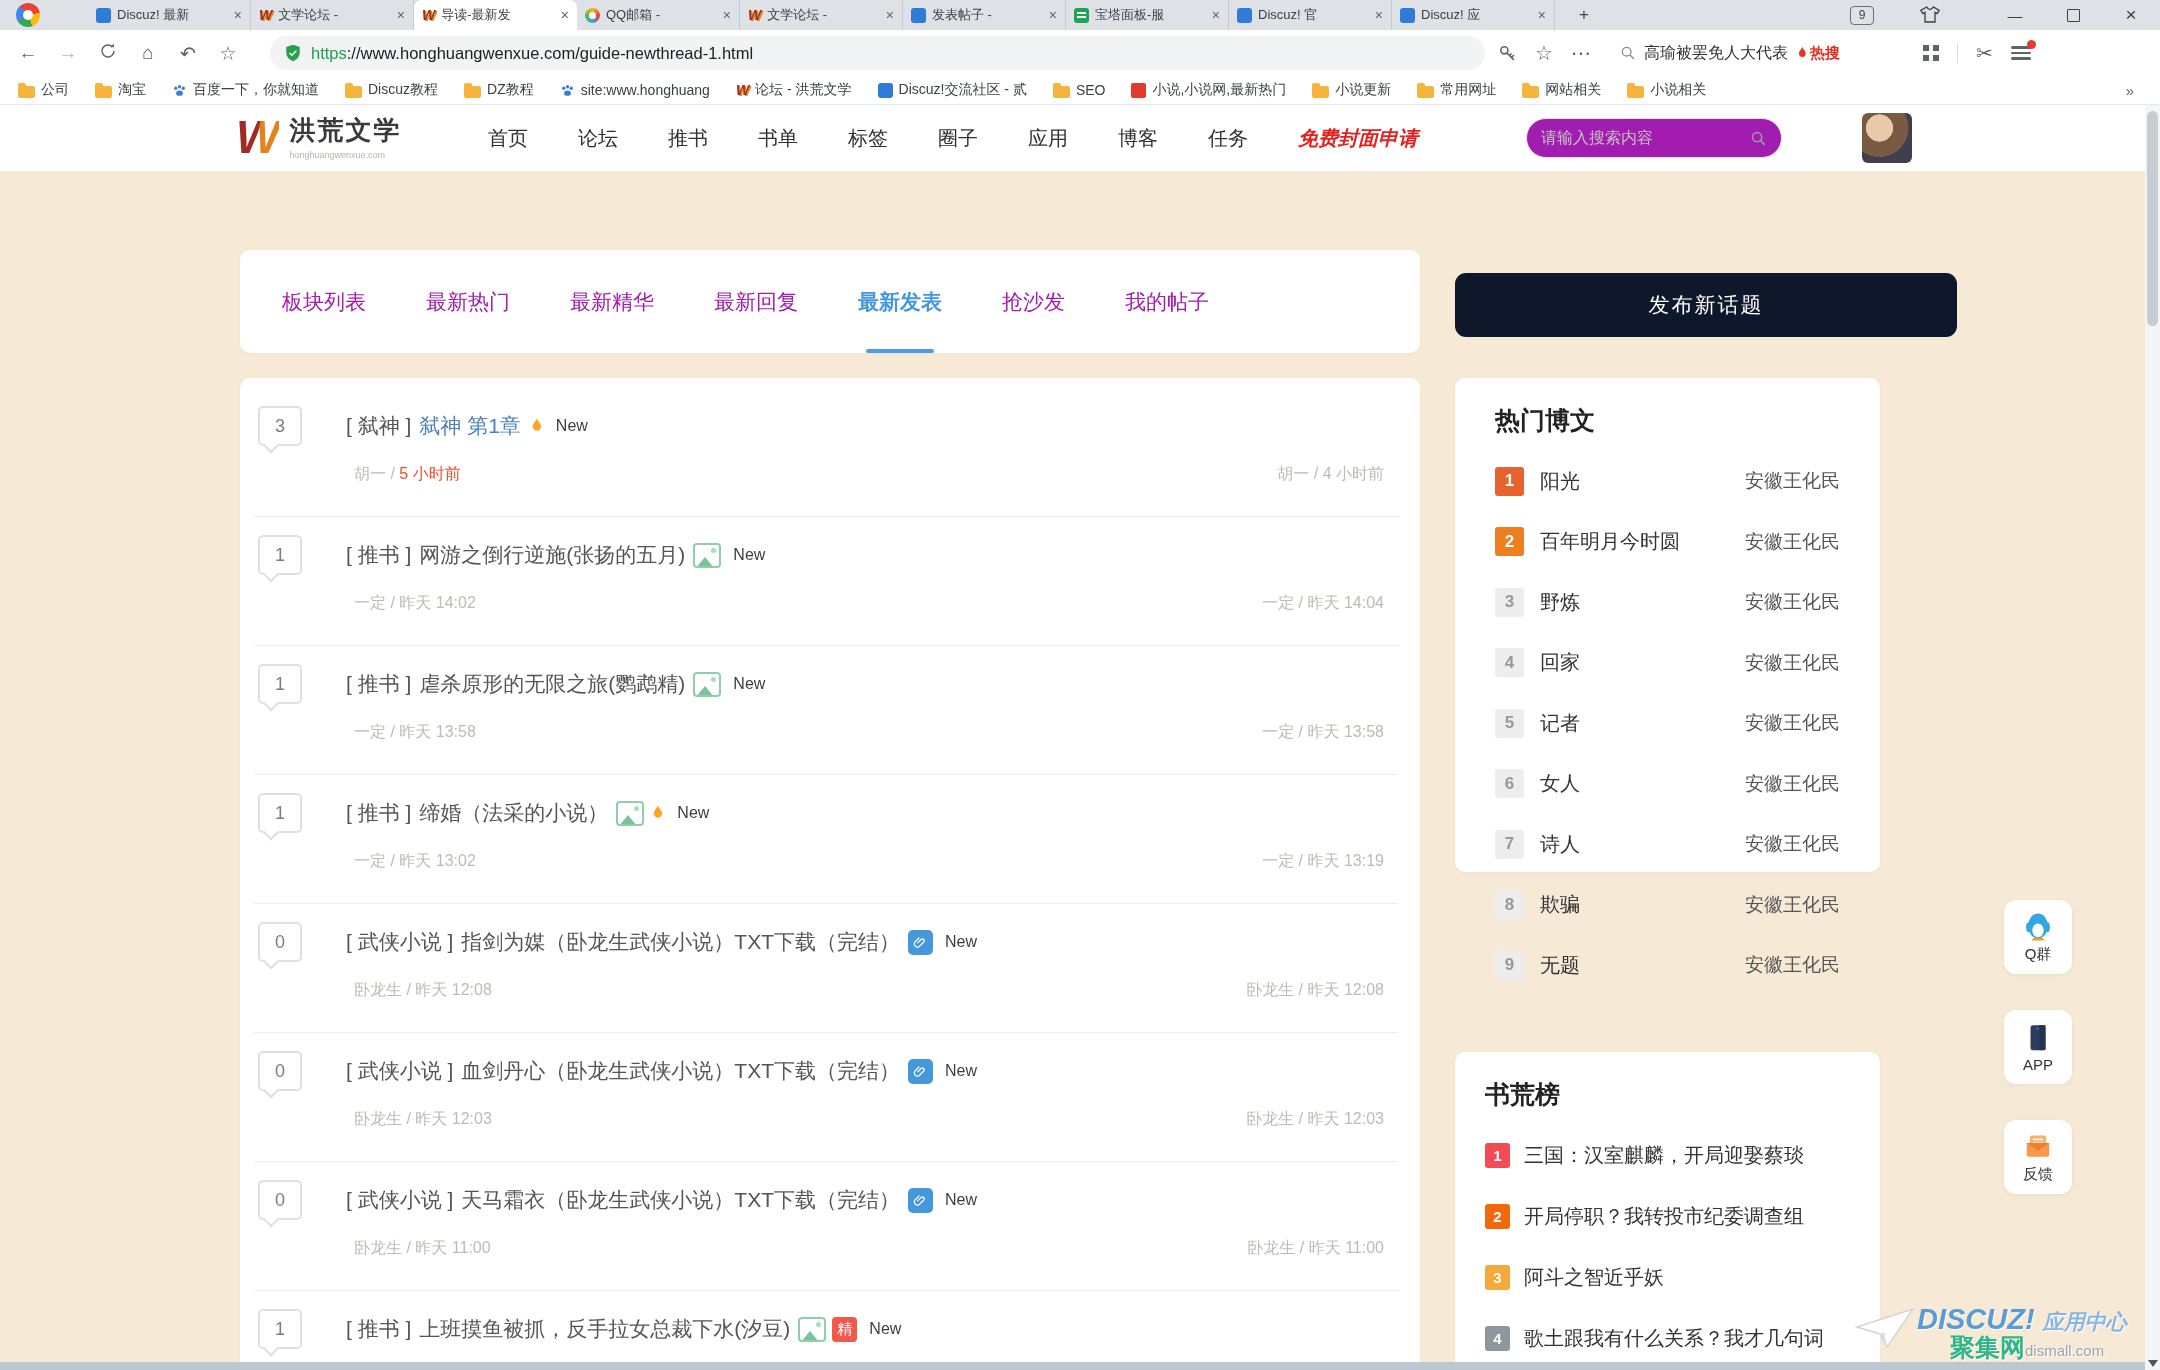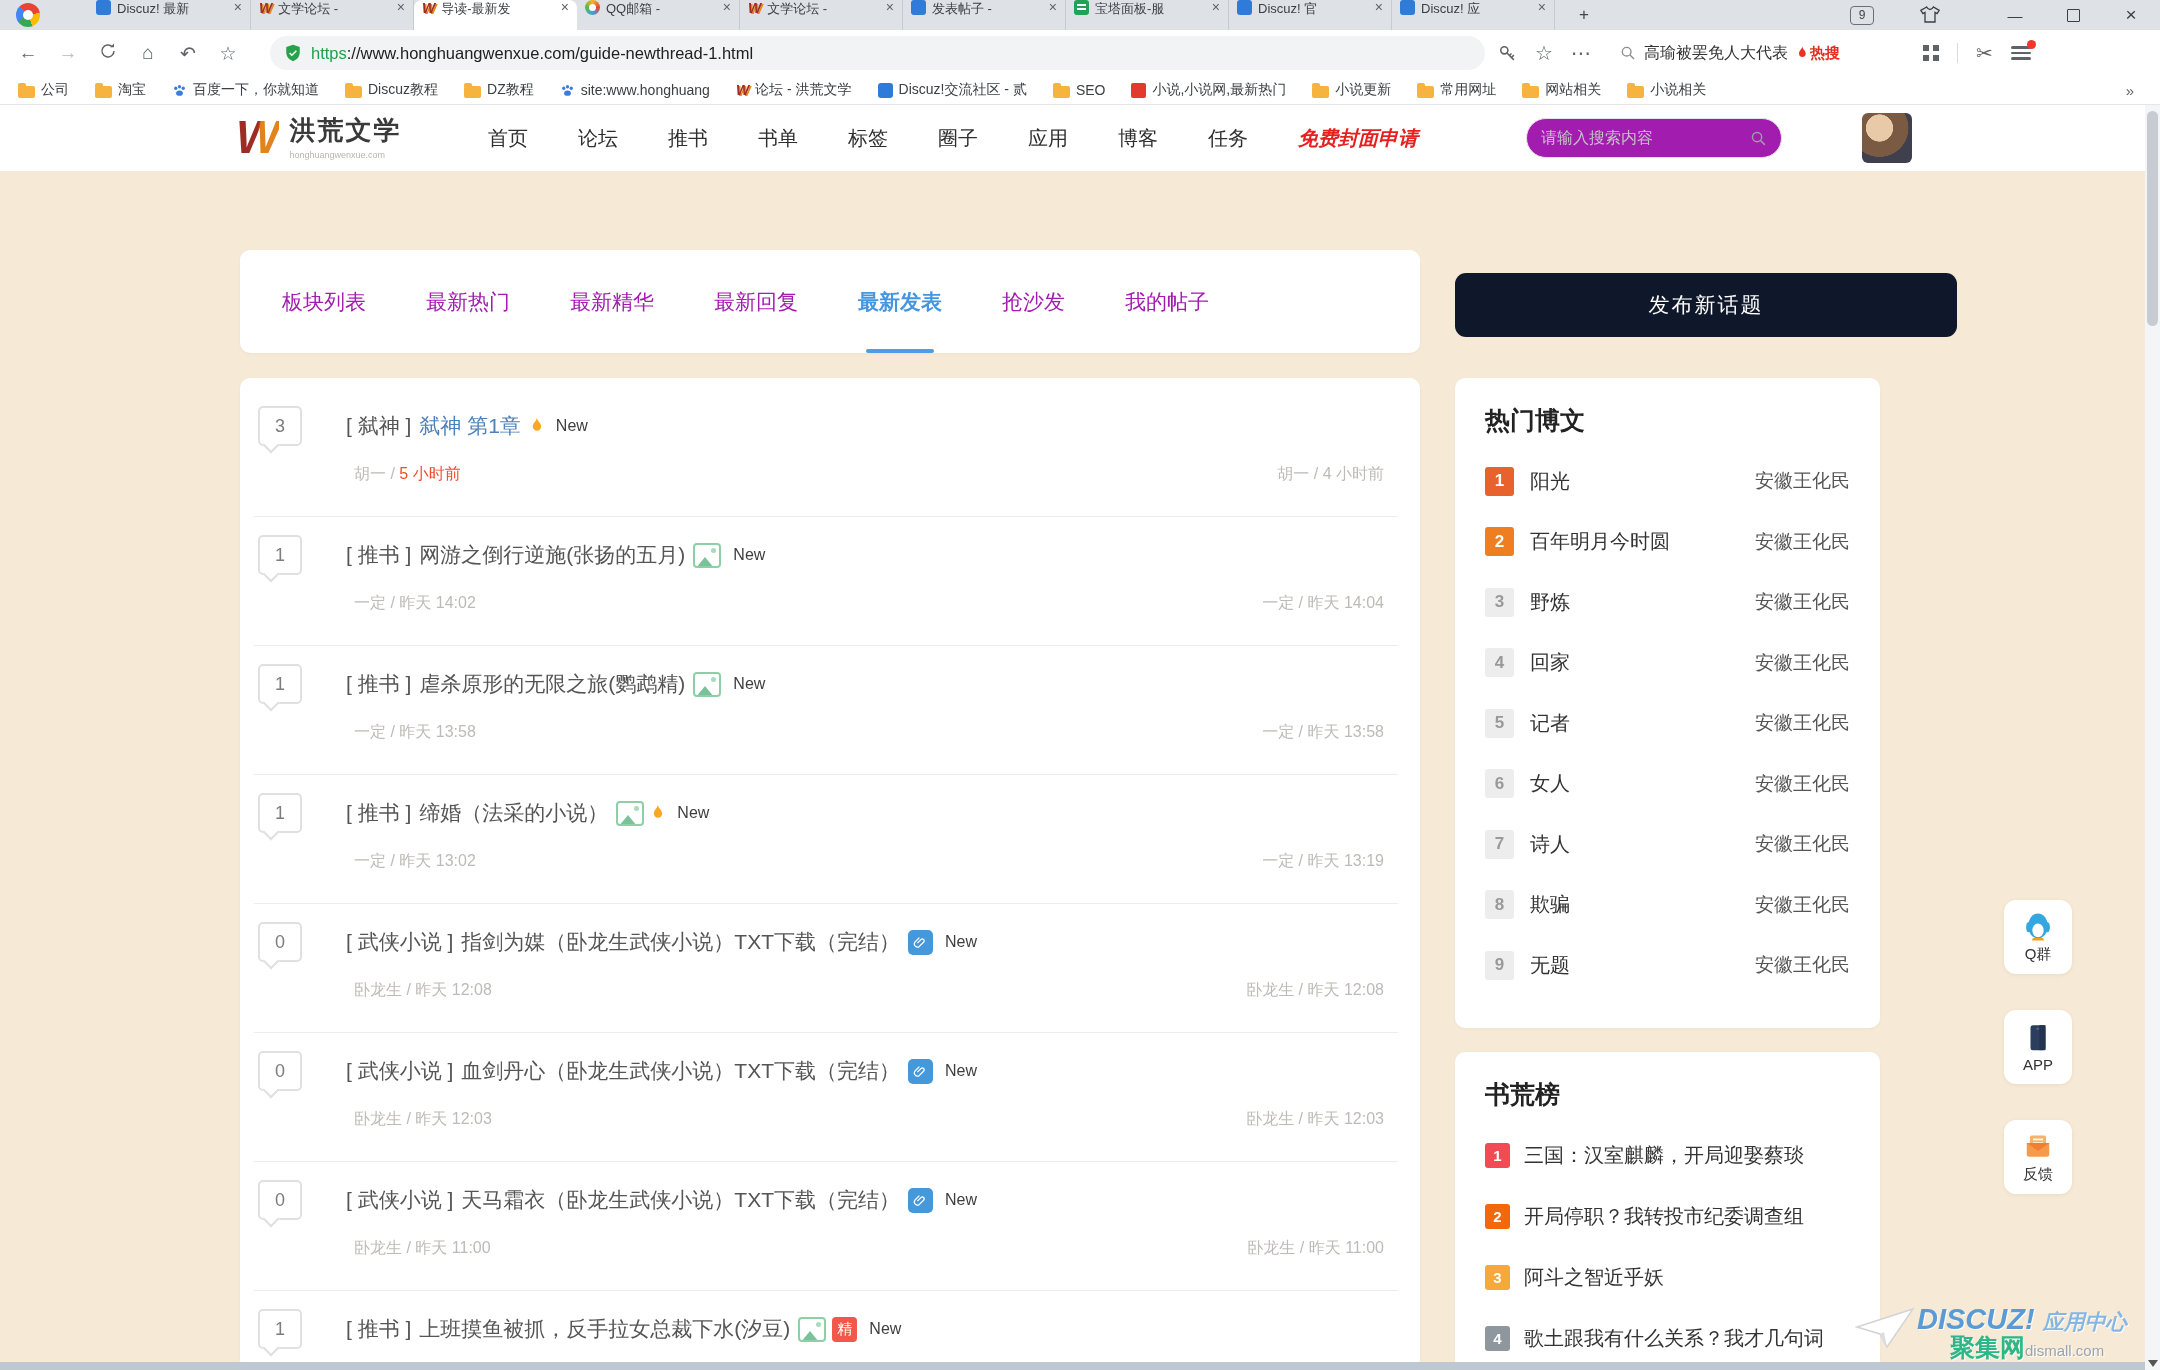--- a/index.html
+++ b/index.html
@@ -5,21 +5,21 @@
   html,body{margin:0;padding:0;}
   body{font-family:"Liberation Sans","DejaVu Sans",sans-serif;}
   .stage{position:relative;width:2160px;height:1370px;overflow:hidden;background:#f6ead6;}
 
   
   .tabbar{position:absolute;left:0;top:0;width:2160px;height:30px;background:#dee1e6;display:flex;align-items:flex-end;}
   .spinner{position:absolute;left:16px;top:3px;width:24px;height:24px;border-radius:50%;
     background:conic-gradient(#ea4335 0 22%,#fbbc05 22% 44%,#34a853 44% 66%,#4285f4 66% 88%,#ea4335 88% 100%);}
   .spinner:after{content:"";position:absolute;left:7px;top:7px;width:10px;height:10px;border-radius:50%;background:#fff;}
   .btabs{position:absolute;left:88px;top:0;height:30px;display:flex;}
-  .btab{width:163px;height:30px;display:flex;align-items:flex-start;gap:6px;padding:0 8px;box-sizing:border-box;
+  .btab{width:163px;height:30px;display:flex;align-items:center;gap:6px;padding:0 8px;box-sizing:border-box;
     font-size:13px;color:#3c4043;border-right:1px solid #c6cad1;}
   .btab.active{background:#fff;border-radius:8px 8px 0 0;border-right:none;}
   .btab-label{flex:1;white-space:nowrap;overflow:hidden;}
   .btab-close{color:#5f6368;font-size:14px;line-height:1;}
   .newtab{position:absolute;left:1572px;top:4px;width:24px;height:24px;text-align:center;line-height:22px;font-size:17px;color:#444;}
   .winctrl{position:absolute;right:0;top:0;height:30px;display:flex;align-items:center;}
   .badge9{margin-right:46px;min-width:16px;height:17px;border:1.5px solid #6a6f76;border-radius:4px;font-size:12px;color:#444;
     display:flex;align-items:center;justify-content:center;padding:0 3px;}
   .shirt{margin-right:46px;width:20px;height:18px;}
   .wbtn{width:58px;height:30px;display:flex;align-items:center;justify-content:center;color:#3c4043;font-size:15px;}
@@ -110,21 +110,21 @@
   .ic-image:after{content:"";position:absolute;left:1px;bottom:-2px;width:0;height:0;
     border-left:9px solid transparent;border-right:9px solid transparent;border-bottom:11px solid #7ac29a;}
   .ic-image:before{content:"";position:absolute;right:3px;top:3px;width:5px;height:5px;border-radius:50%;background:#a9dbbd;}
   .ic-clip{width:25px;height:25px;border-radius:5px;background:#4598da;}
   .ic-clip svg{width:15px;height:15px;}
   .ic-digest{width:25px;height:25px;border-radius:4px;background:#f1574a;color:#fff;font-size:15px;}
 
   
   .newtopic{position:absolute;left:1455px;top:168px;width:502px;height:64px;background:#0f172a;border-radius:11px;
     display:flex;align-items:center;justify-content:center;color:#fff;font-size:21px;letter-spacing:2px;}
-  .hot-card{left:1455px;top:273px;width:425px;height:650px;padding:26px 30px;box-sizing:border-box;}
+  .hot-card{left:1455px;top:273px;width:425px;height:494px;padding:26px 40px;box-sizing:border-box;}
   .panel-title{font-size:25px;font-weight:700;color:#222;margin-bottom:14px;}
   .hot-row{display:flex;align-items:center;height:60.5px;}
   .rank{flex:none;width:29px;height:29px;border-radius:3px;background:#ededed;color:#999;font-size:17px;font-weight:700;
     display:flex;align-items:center;justify-content:center;margin-right:16px;}
   .hot-title{flex:1;font-size:20px;color:#333;white-space:nowrap;overflow:hidden;}
   .hot-author{font-size:19px;color:#555;white-space:nowrap;}
   .book-card{left:1455px;top:947px;width:425px;height:330px;padding:26px 30px;box-sizing:border-box;overflow:hidden;}
   .book-row{display:flex;align-items:center;height:61px;}
   .book-row .rank{width:25px;height:25px;font-size:15px;margin-right:14px;}
   .book-title{font-size:20px;color:#333;white-space:nowrap;overflow:hidden;}

